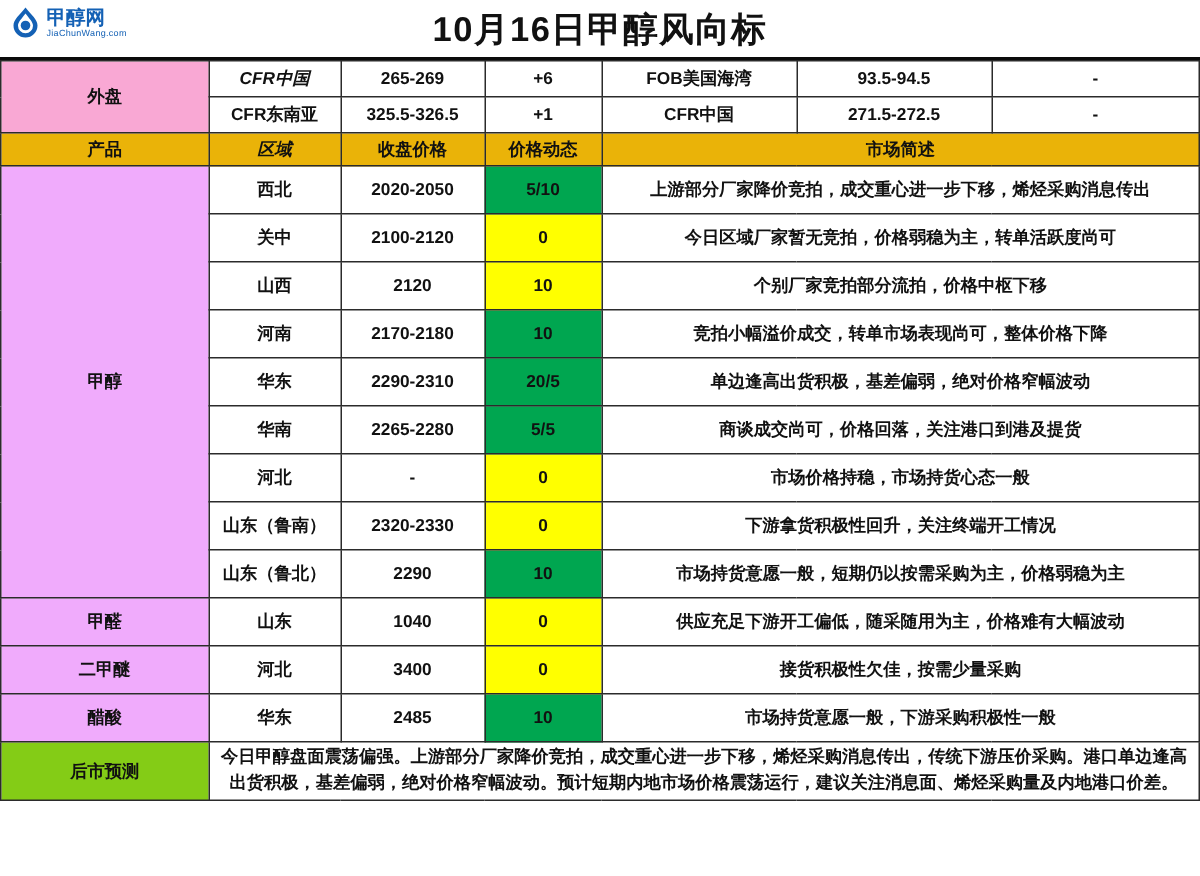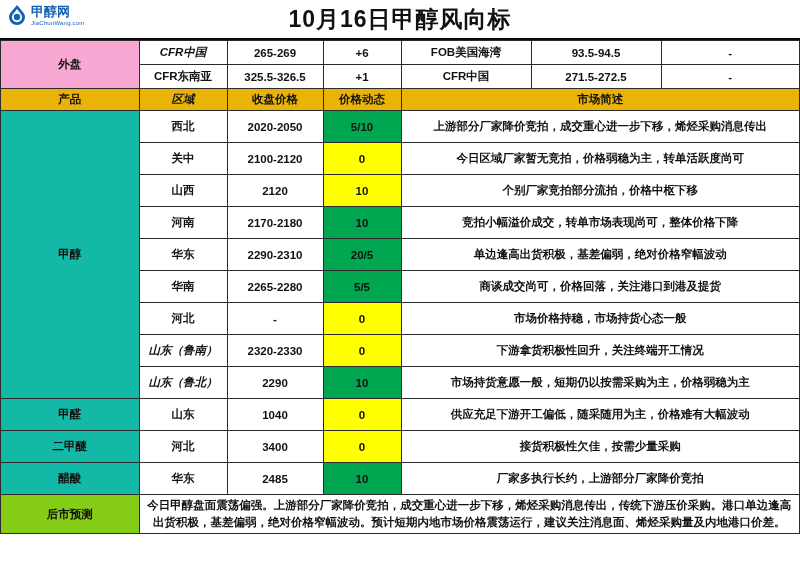--- a/index.html
+++ b/index.html
@@ -57,41 +57,41 @@
   }
   table.main td, table.main th {
     border: 1px solid #2b2b2b;
     font-size: 11.5px;
     color: #111;
     padding: 2px 3px;
     text-align: center;
     vertical-align: middle;
     font-weight: bold;
   }
-  .lbl-col { background: #14b8a6; width: 60px; font-size: 12px; }
+  .lbl-col { background: #f0abfc; width: 60px; font-size: 12px; }
   .region-col { width: 88px; font-style: italic; }
   .price-col { width: 96px; }
   .dyn-col { width: 78px; }
   .desc-col { text-align: left; padding-left: 7px; font-weight: bold; }
   .hdr-row td { background: #eab308; font-size: 12px; height: 22px; }
   .green { background: #00a650; margin-top: 39px; }
   .yellow { background: #ffff00; }
   .red-text { color: #ff0000; }
   .row-h { height: 32px; }
   .ws-row td { height: 24px; }
   .ob-label { background: #f9a8d4; font-size: 12px; }
   .footer-label { background: #84cc16; width: 60px; font-size: 12px; }
   .footer-text {
     text-align: left;
     font-size: 11.5px;
     line-height: 17px;
     padding: 4px 6px;
     font-weight: bold;
   }
-  .nowrap { white-space: nowrap; font-style: italic; }
+  .nowrap { white-space: nowrap; }
 </style>
 </head>
 <body>
 
 <div id="page">
 
   <div class="header">
     <div class="logo">
       <span class="logo-mark">
         <svg width="22" height="22" viewBox="0 0 22 22">
@@ -208,21 +208,21 @@
         <td>3400</td>
         <td class="yellow">0</td>
         <td class="desc-col" colspan="3">接货积极性欠佳，按需少量采购</td>
       </tr>
 
       <tr class="row-h">
         <td class="lbl-col">醋酸</td>
         <td>华东</td>
         <td>2485</td>
         <td class="green">10</td>
-        <td class="desc-col" colspan="3">厂家多执行长约，上游部分厂家降价竞拍</td>
+        <td class="desc-col" colspan="3">市场持货意愿一般，下游采购积极性一般</td>
       </tr>
 
       <tr>
         <td class="footer-label">后市预测</td>
         <td class="footer-text" colspan="6">今日甲醇盘面震荡偏强。上游部分厂家降价竞拍，成交重心进一步下移，烯烃采购消息传出，传统下游压价采购。港口单边逢高出货积极，基差偏弱，绝对价格窄幅波动。预计短期内地市场价格震荡运行，建议关注消息面、烯烃采购量及内地港口价差。</td>
       </tr>
     </tbody>
   </table>
 </div>
 

